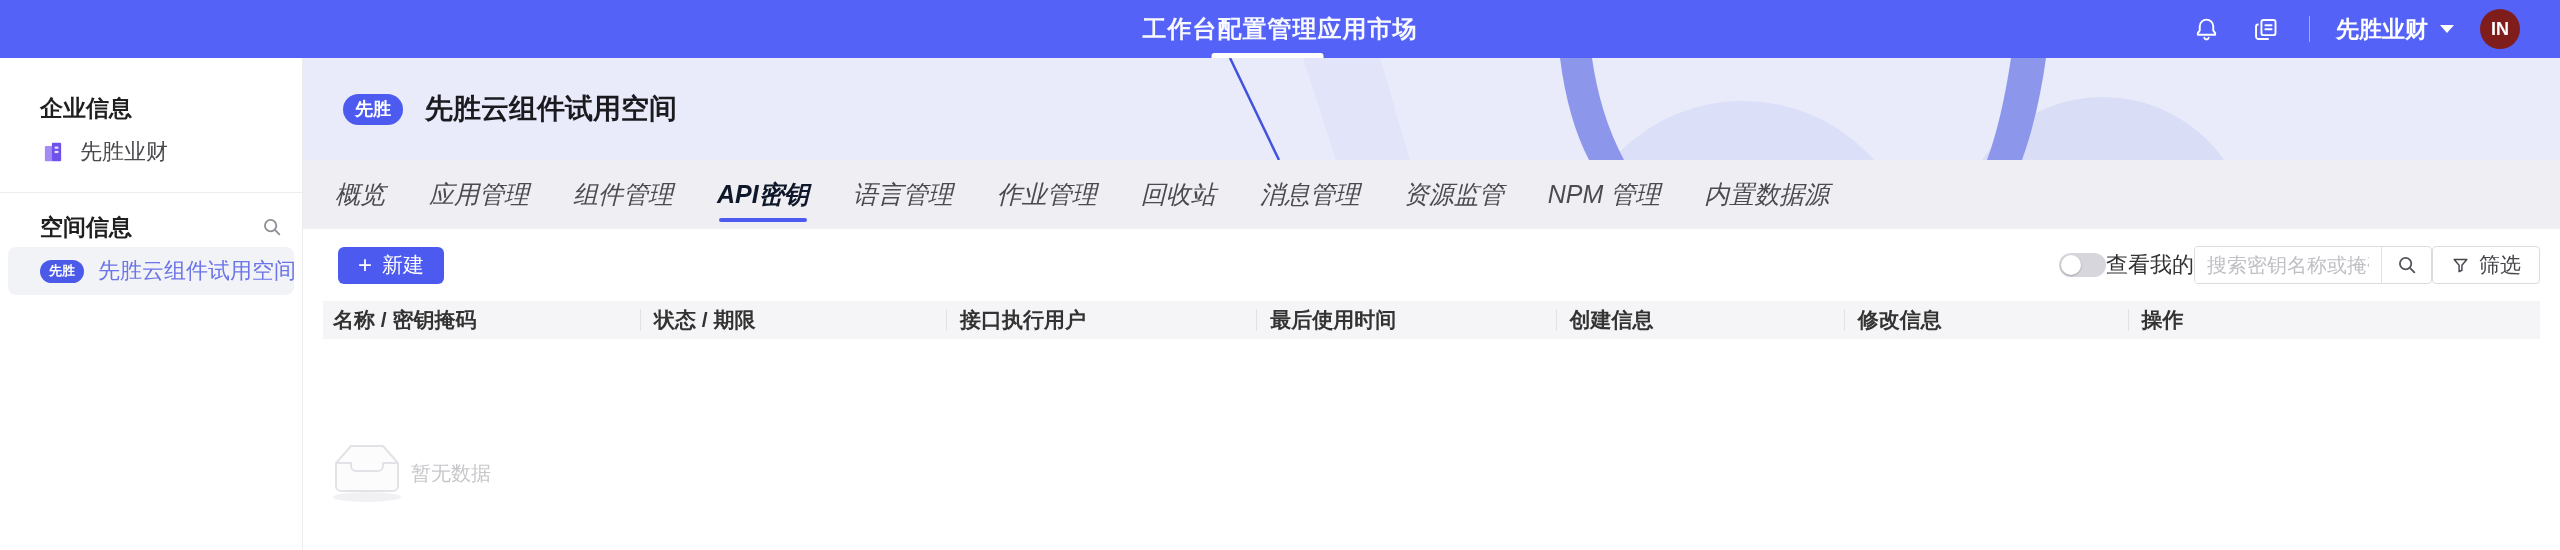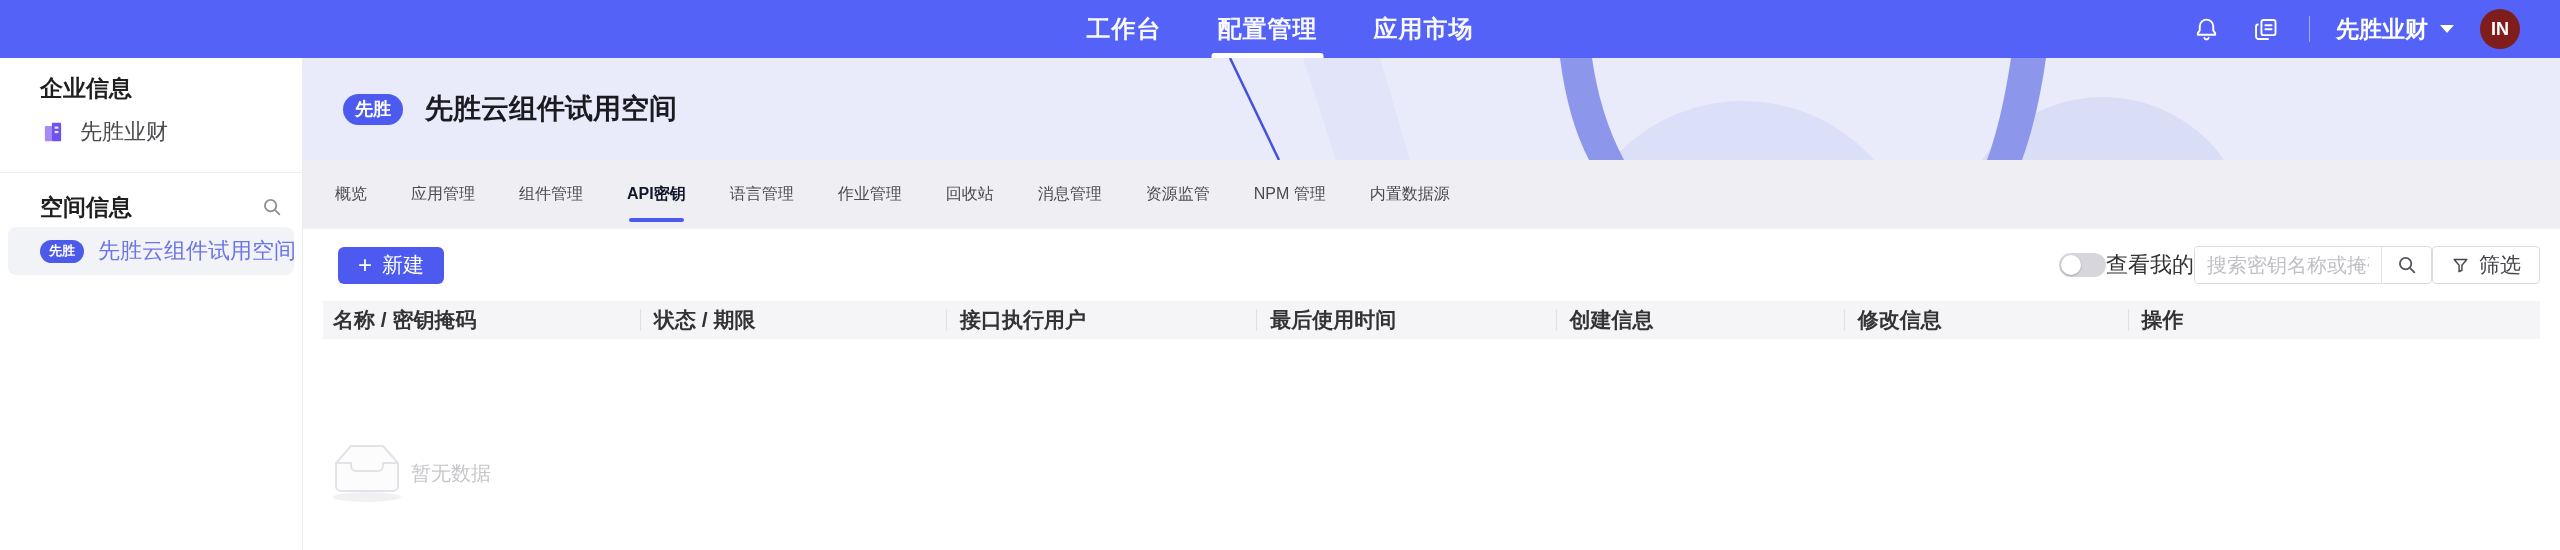--- a/index.html
+++ b/index.html
@@ -2,39 +2,39 @@
 <html><head>
 <meta charset="utf-8">
 <style>
   * { margin:0; padding:0; box-sizing:border-box; }
   html,body { width:2560px; height:550px; overflow:hidden; }
   body { font-family:"Liberation Sans","DejaVu Sans",sans-serif; background:#fff; color:#333; }
   .app { width:2560px; height:550px; display:flex; flex-direction:column; }
 
   
   .topnav { height:58px; background:#5562F7; position:relative; display:flex; align-items:center; flex:none; z-index:5; }
-  .topnav-tabs { position:absolute; left:50%; transform:translateX(-50%); height:58px; display:flex; gap:56px; }
+  .topnav-tabs { position:absolute; left:50%; transform:translateX(-50%); height:58px; display:flex; }
   .topnav-tab { position:relative; display:flex; align-items:center; height:58px; color:rgba(255,255,255,.96);
     font-size:24px; font-weight:bold; cursor:pointer; letter-spacing:1px; }
   .topnav-tab.active::after { content:""; position:absolute; left:-6px; right:-6px; bottom:0; height:5px;
     background:#fff; border-radius:3px 3px 0 0; }
   .topnav-right { margin-left:auto; display:flex; align-items:center; gap:26px; padding-right:40px; }
   .icon-btn { width:34px; height:34px; display:flex; align-items:center; justify-content:center; cursor:pointer; }
   .nav-divider { width:1px; height:26px; background:rgba(255,255,255,.45); }
   .org { display:flex; align-items:center; gap:12px; cursor:pointer; }
   .org-name { color:#fff; font-size:23px; font-weight:bold; }
   .caret { width:0; height:0; border-left:7px solid transparent; border-right:7px solid transparent; border-top:8px solid #fff; }
   .avatar { width:40px; height:40px; border-radius:50%; background:#7f1d1d; color:#fff; font-size:18px; font-weight:600;
     display:flex; align-items:center; justify-content:center; cursor:pointer; }
 
   
   .app-body { flex:1; display:flex; min-height:0; }
 
   
-  .sidebar { width:303px; flex:none; background:#fff; border-right:1px solid #ECECEF; padding-top:12px; }
+  .sidebar { width:303px; flex:none; background:#fff; border-right:1px solid #ECECEF; padding-top:32px; }
   .side-heading-row { display:flex; align-items:center; justify-content:space-between; padding:0 16px 0 40px; height:36px; }
   .side-heading { font-size:23px; font-weight:bold; color:#1F1F1F; }
   .side-item { display:flex; align-items:center; gap:14px; height:48px; margin:2px 8px; padding:0 10px 0 32px;
     border-radius:8px; font-size:22px; color:#4A4A4E; cursor:pointer; white-space:nowrap; }
   .side-item.active { background:#F2F3F6; color:#6B74E8; }
   .side-divider { height:1px; background:#EDEDEF; margin:16px 0; }
   .org-icon { width:26px; height:26px; flex:none; }
   .badge-square { width:27px; height:27px; flex:none; border-radius:7px; background:#8F78F0; display:flex; align-items:center; justify-content:center; }
   .badge-pill-sm { flex:none; height:23px; padding:0 9px; border-radius:12px; background:#4B5AE9; color:#fff;
     font-size:13px; font-weight:bold; display:flex; align-items:center; }
@@ -43,21 +43,21 @@
   .main { flex:1; display:flex; flex-direction:column; min-width:0; }
 
   .banner { height:102px; flex:none; background:#E9EBFB; position:relative; overflow:hidden; display:flex; align-items:center; }
   .banner-deco { position:absolute; inset:0; width:100%; height:100%; }
   .banner-content { position:relative; display:flex; align-items:center; gap:22px; padding-left:40px; z-index:1; }
   .badge-pill-lg { height:31px; padding:0 12px; border-radius:16px; background:#4D5AF0; color:#fff; font-size:18px;
     font-weight:bold; display:flex; align-items:center; }
   .space-title { font-size:28px; font-weight:bold; color:#1A1A1F; }
 
   .tabstrip { height:69px; flex:none; background:#EFEFF3; display:flex; align-items:stretch; gap:44px; padding-left:32px; }
-  .stab { position:relative; display:flex; align-items:center; font-size:16px; color:#4A4A50; cursor:pointer; white-space:nowrap; }
+  .stab { position:relative; display:flex; align-items:center; font-size:25px; color:#4A4A50; cursor:pointer; white-space:nowrap;font-style:italic; }
   .stab.active { color:#0f172a; font-weight:bold; }
   .stab.active::after { content:""; position:absolute; left:2px; right:2px; bottom:7px; height:4px; background:#4D5AF0; border-radius:2px; }
 
   .content { flex:1; background:#fff; display:flex; flex-direction:column; padding:0 20px; min-height:0; }
   .toolbar { height:72px; flex:none; display:flex; align-items:center; justify-content:space-between; }
   .btn-primary { margin-left:15px; height:37px; padding:0 20px; background:#4D5AF0; color:#fff; border:none; border-radius:6px;
     font-size:21px; display:flex; align-items:center; gap:10px; cursor:pointer; font-family:inherit; }
   .btn-plus { font-size:24px; font-weight:400; line-height:1; }
   .toolbar-right { display:flex; align-items:center; }
   .toggle { width:47px; height:24px; border-radius:12px; background:#D6D6DC; position:relative; cursor:pointer; flex:none; }

